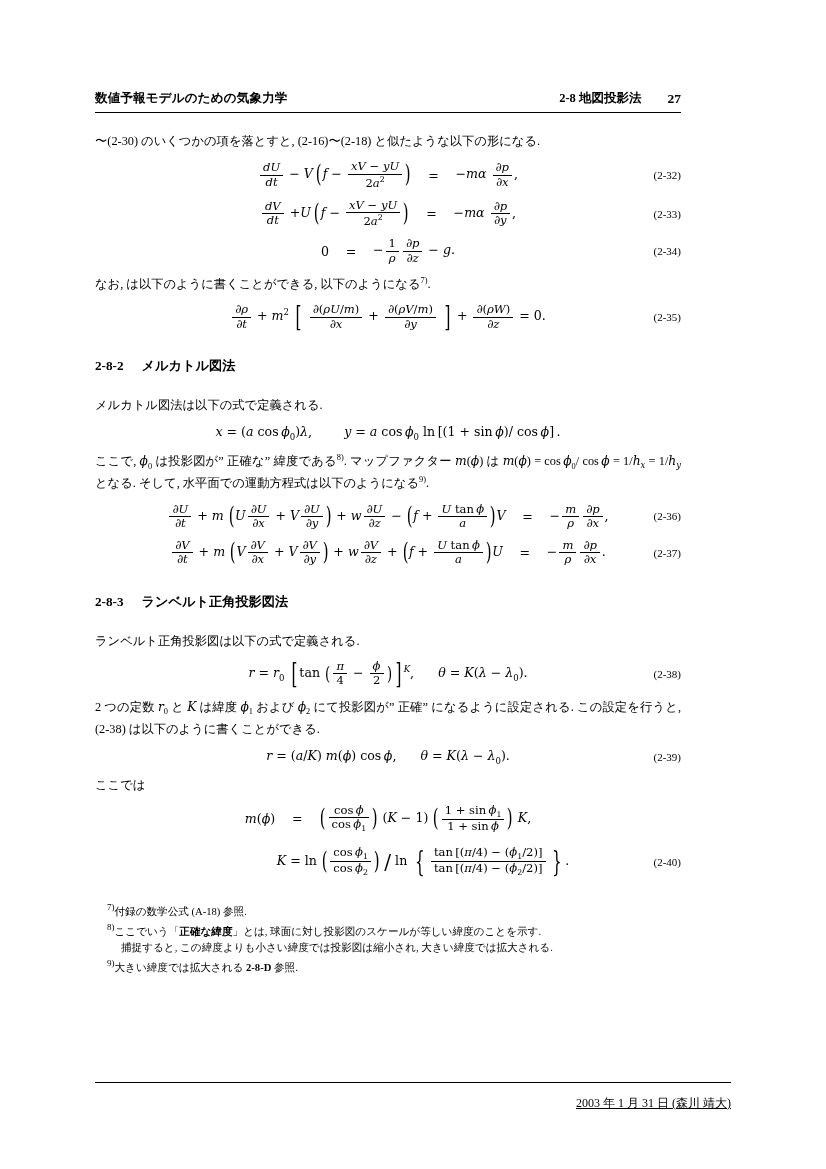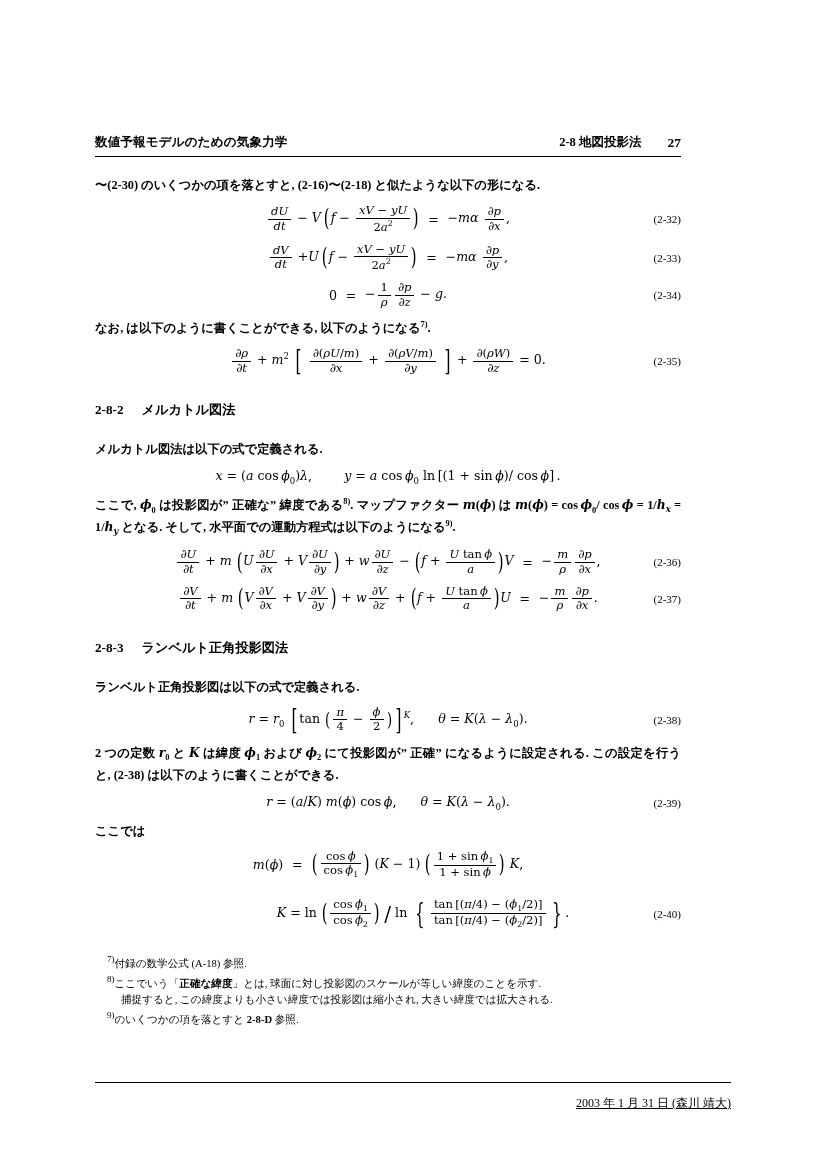--- a/index.html
+++ b/index.html
@@ -29,21 +29,21 @@
   }
   
   .header {
     display: flex;
     justify-content: space-between;
     align-items: baseline;
     font-size: 12.5px;
     font-weight: bold;
     padding-bottom: 5px;
   }
-  .header-left { letter-spacing: 0.2px; margin-top: 44px; }
+  .header-left { letter-spacing: 0.2px; }
   .header-right {
     display: flex;
     align-items: flex-end;
   }
   .header-sec { margin-right: 26px; }
   .header-page { font-size: 13.5px; }
   .rule {
     border-bottom: 1px solid #000;
     margin-bottom: 18px;
   }
@@ -51,21 +51,20 @@
     border-bottom: 0.8px solid #000;
     margin-top: 10px;
     margin-bottom: 12px;
   }
   
   p.body {
     font-size: 12.3px;
     line-height: 1.65;
     margin: 0 0 6px 0;
     text-align: justify;
-    font-weight: bold;
   }
   .tight { margin-bottom: 2px; }
   h2.sec {
     font-size: 13.2px;
     font-weight: bold;
     margin: 26px 0 20px 0;
   }
   h2.sec .num { margin-right: 18px; }
   
   .mathline {
@@ -119,21 +118,21 @@
     line-height: 0.5;
     vertical-align: middle;
     transform: scaleX(0.55);
   }
   sup, sub { font-size: 0.68em; }
   .eqcols {
     display: inline-grid;
     grid-template-columns: auto 28px auto;
     align-items: center;
     justify-items: start;
-    column-gap: 0;
+    column-gap: 8px;
   }
   .eqcols .lhs { justify-self: end; }
   .eqcols .eqs { justify-self: center; }
   .eqcols .rhs { justify-self: start; }
   
   .footnotes {
     margin-top: 24px;
     font-size: 10.6px;
     line-height: 1.5;
   }
@@ -272,42 +271,42 @@
 
     <div class="mathline">
       <span class="disp"><i>r</i> = (<i>a</i>/<i>K</i>) <i>m</i>(<i>ϕ</i>) cos <i>ϕ</i>,
       &nbsp;&nbsp;&nbsp;&nbsp;
       <i>θ</i> = <i>K</i>(<i>λ</i> − <i>λ</i><sub>0</sub>).</span>
       <span class="eqno">(2-39)</span>
     </div>
 
     <p class="body tight">ここでは</p>
 
-    <div class="mathline" style="margin-bottom:18px;">
+    <div class="mathline" style="margin-bottom:12px;">
       <span class="disp">
         <span class="eqcols">
           <span class="lhs"><i>m</i>(<i>ϕ</i>)</span>
           <span class="eqs">=</span>
           <span class="rhs"><span class="paren">(</span><span class="frac"><span class="num-f">cos <i>ϕ</i></span><span class="den-f">cos <i>ϕ</i><sub>1</sub></span></span><span class="paren">)</span> (<i>K</i> − 1) <span class="paren">(</span><span class="frac"><span class="num-f">1 + sin <i>ϕ</i><sub>1</sub></span><span class="den-f">1 + sin <i>ϕ</i></span></span><span class="paren">)</span> <i>K</i>,</span>
         </span>
       </span>
     </div>
     <div class="mathline" style="margin-top:2px;">
       <span class="disp" style="margin-left:70px;">
         <i>K</i> = ln <span class="paren">(</span><span class="frac"><span class="num-f">cos <i>ϕ</i><sub>1</sub></span><span class="den-f">cos <i>ϕ</i><sub>2</sub></span></span><span class="paren">)</span> <span style="font-size:1.6em; vertical-align:middle; line-height:0.6;">/</span> ln <span class="brk">{</span><span class="frac"><span class="num-f">tan [(<i>π</i>/4) − (<i>ϕ</i><sub>1</sub>/2)]</span><span class="den-f">tan [(<i>π</i>/4) − (<i>ϕ</i><sub>2</sub>/2)]</span></span><span class="brk">}</span>.
       </span>
       <span class="eqno">(2-40)</span>
     </div>
 
 
     <div class="footnotes">
       <p class="fn"><span class="mark">7)</span><span>付録の数学公式 (A-18) 参照.</span></p>
       <p class="fn"><span class="mark">8)</span><span>ここでいう「</span><span class="b">正確な緯度</span><span>」とは, 球面に対し投影図のスケールが等しい緯度のことを示す.</span></p>
       <p class="fn fn2"><span>捕捉すると, この緯度よりも小さい緯度では投影図は縮小され, 大きい緯度では拡大される.</span></p>
-      <p class="fn"><span class="mark">9)</span><span>のいくつかの項を落とすと </span><span class="b">2-8-D</span><span> 参照.</span></p>
+      <p class="fn"><span class="mark">9)</span><span>大きい緯度では拡大される </span><span class="b">2-8-D</span><span> 参照.</span></p>
     </div>
 
   </div>
 
   <div class="footer">
     <div class="footer-rule"></div>
     <div class="footer-date">2003 年 1 月 31 日 (森川 靖大)</div>
   </div>
 </div>
 

